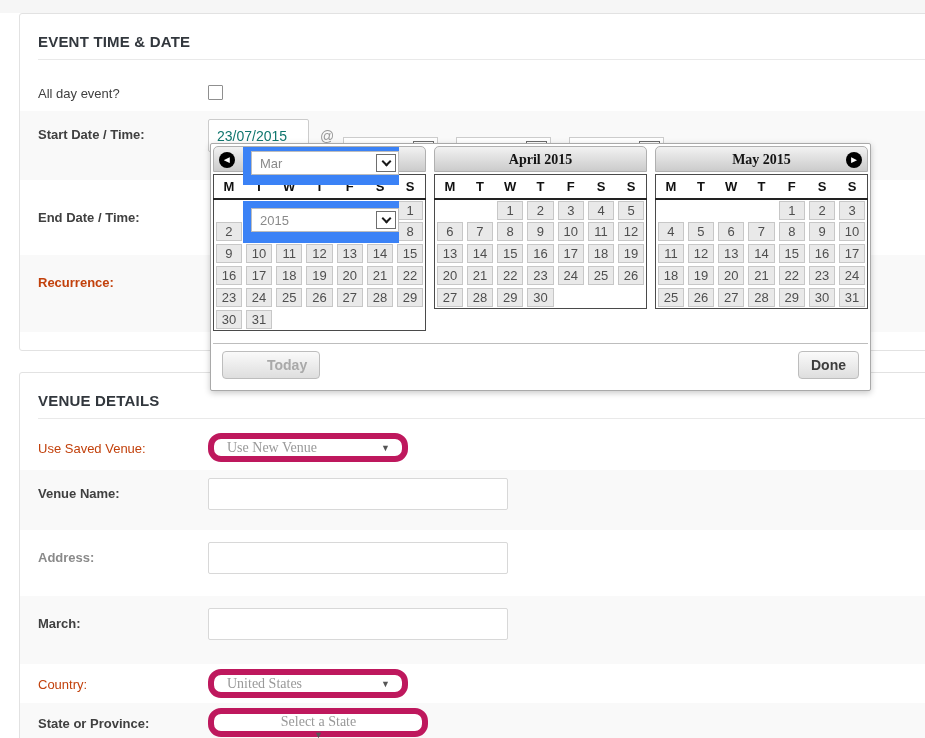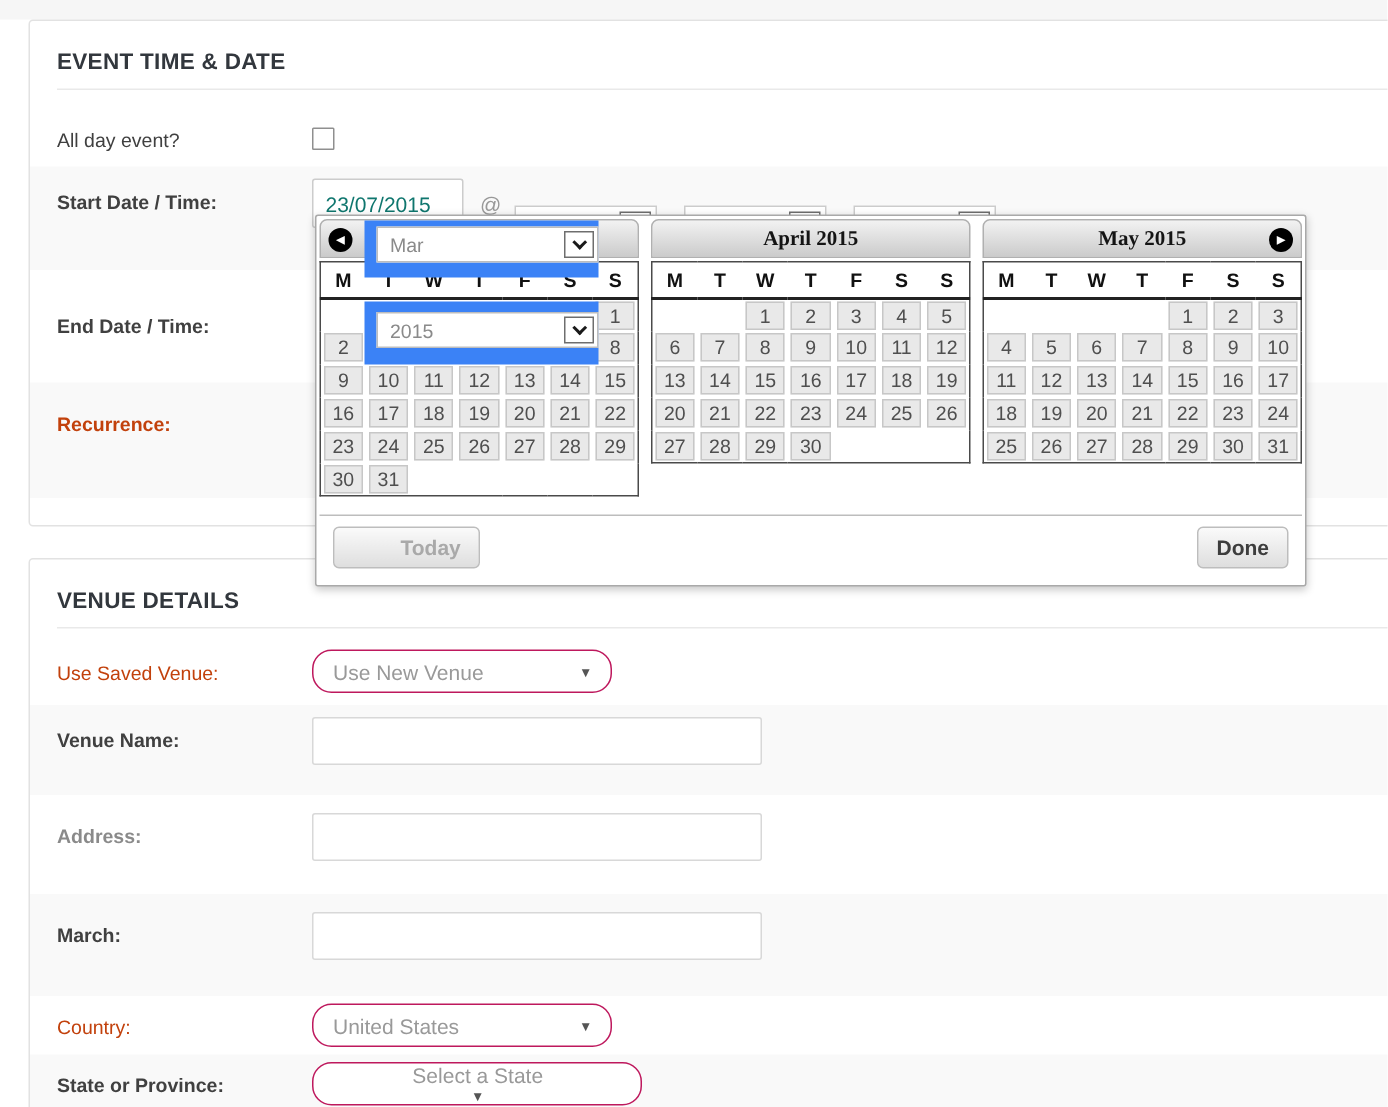--- a/index.html
+++ b/index.html
@@ -80,23 +80,24 @@
     width: 7px; height: 7px; margin-top: -3px;
     border-right: 2px solid #1a1a1a; border-bottom: 2px solid #1a1a1a;
     transform: rotate(45deg);
   }
   .gap18 { display: inline-block; width: 18px; }
 
   
   .fancy-select {
     display: flex; align-items: center; justify-content: space-between;
     width: 200px; height: 29px;
-    border: 1px solid #be185d; border-radius: 13px;
+    border: 6px solid #be185d; border-radius: 13px;
     background: #fff; color: #999; font-size: 14px;
     padding: 0 12px 0 13px;
+    font-family: Liberation Serif, serif;
   }
   .fancy-select.wide { width: 220px; flex-direction: column; }
   .fancy-select .tri { font-size: 9px; color: #555; }
 
   
   .dp {
     position: absolute; left: 210px; top: 143px;
     width: 661px;
     background: #fff; border: 1px solid #a9a9a9; border-radius: 2px;
     box-shadow: 0 2px 6px rgba(0,0,0,.22);

